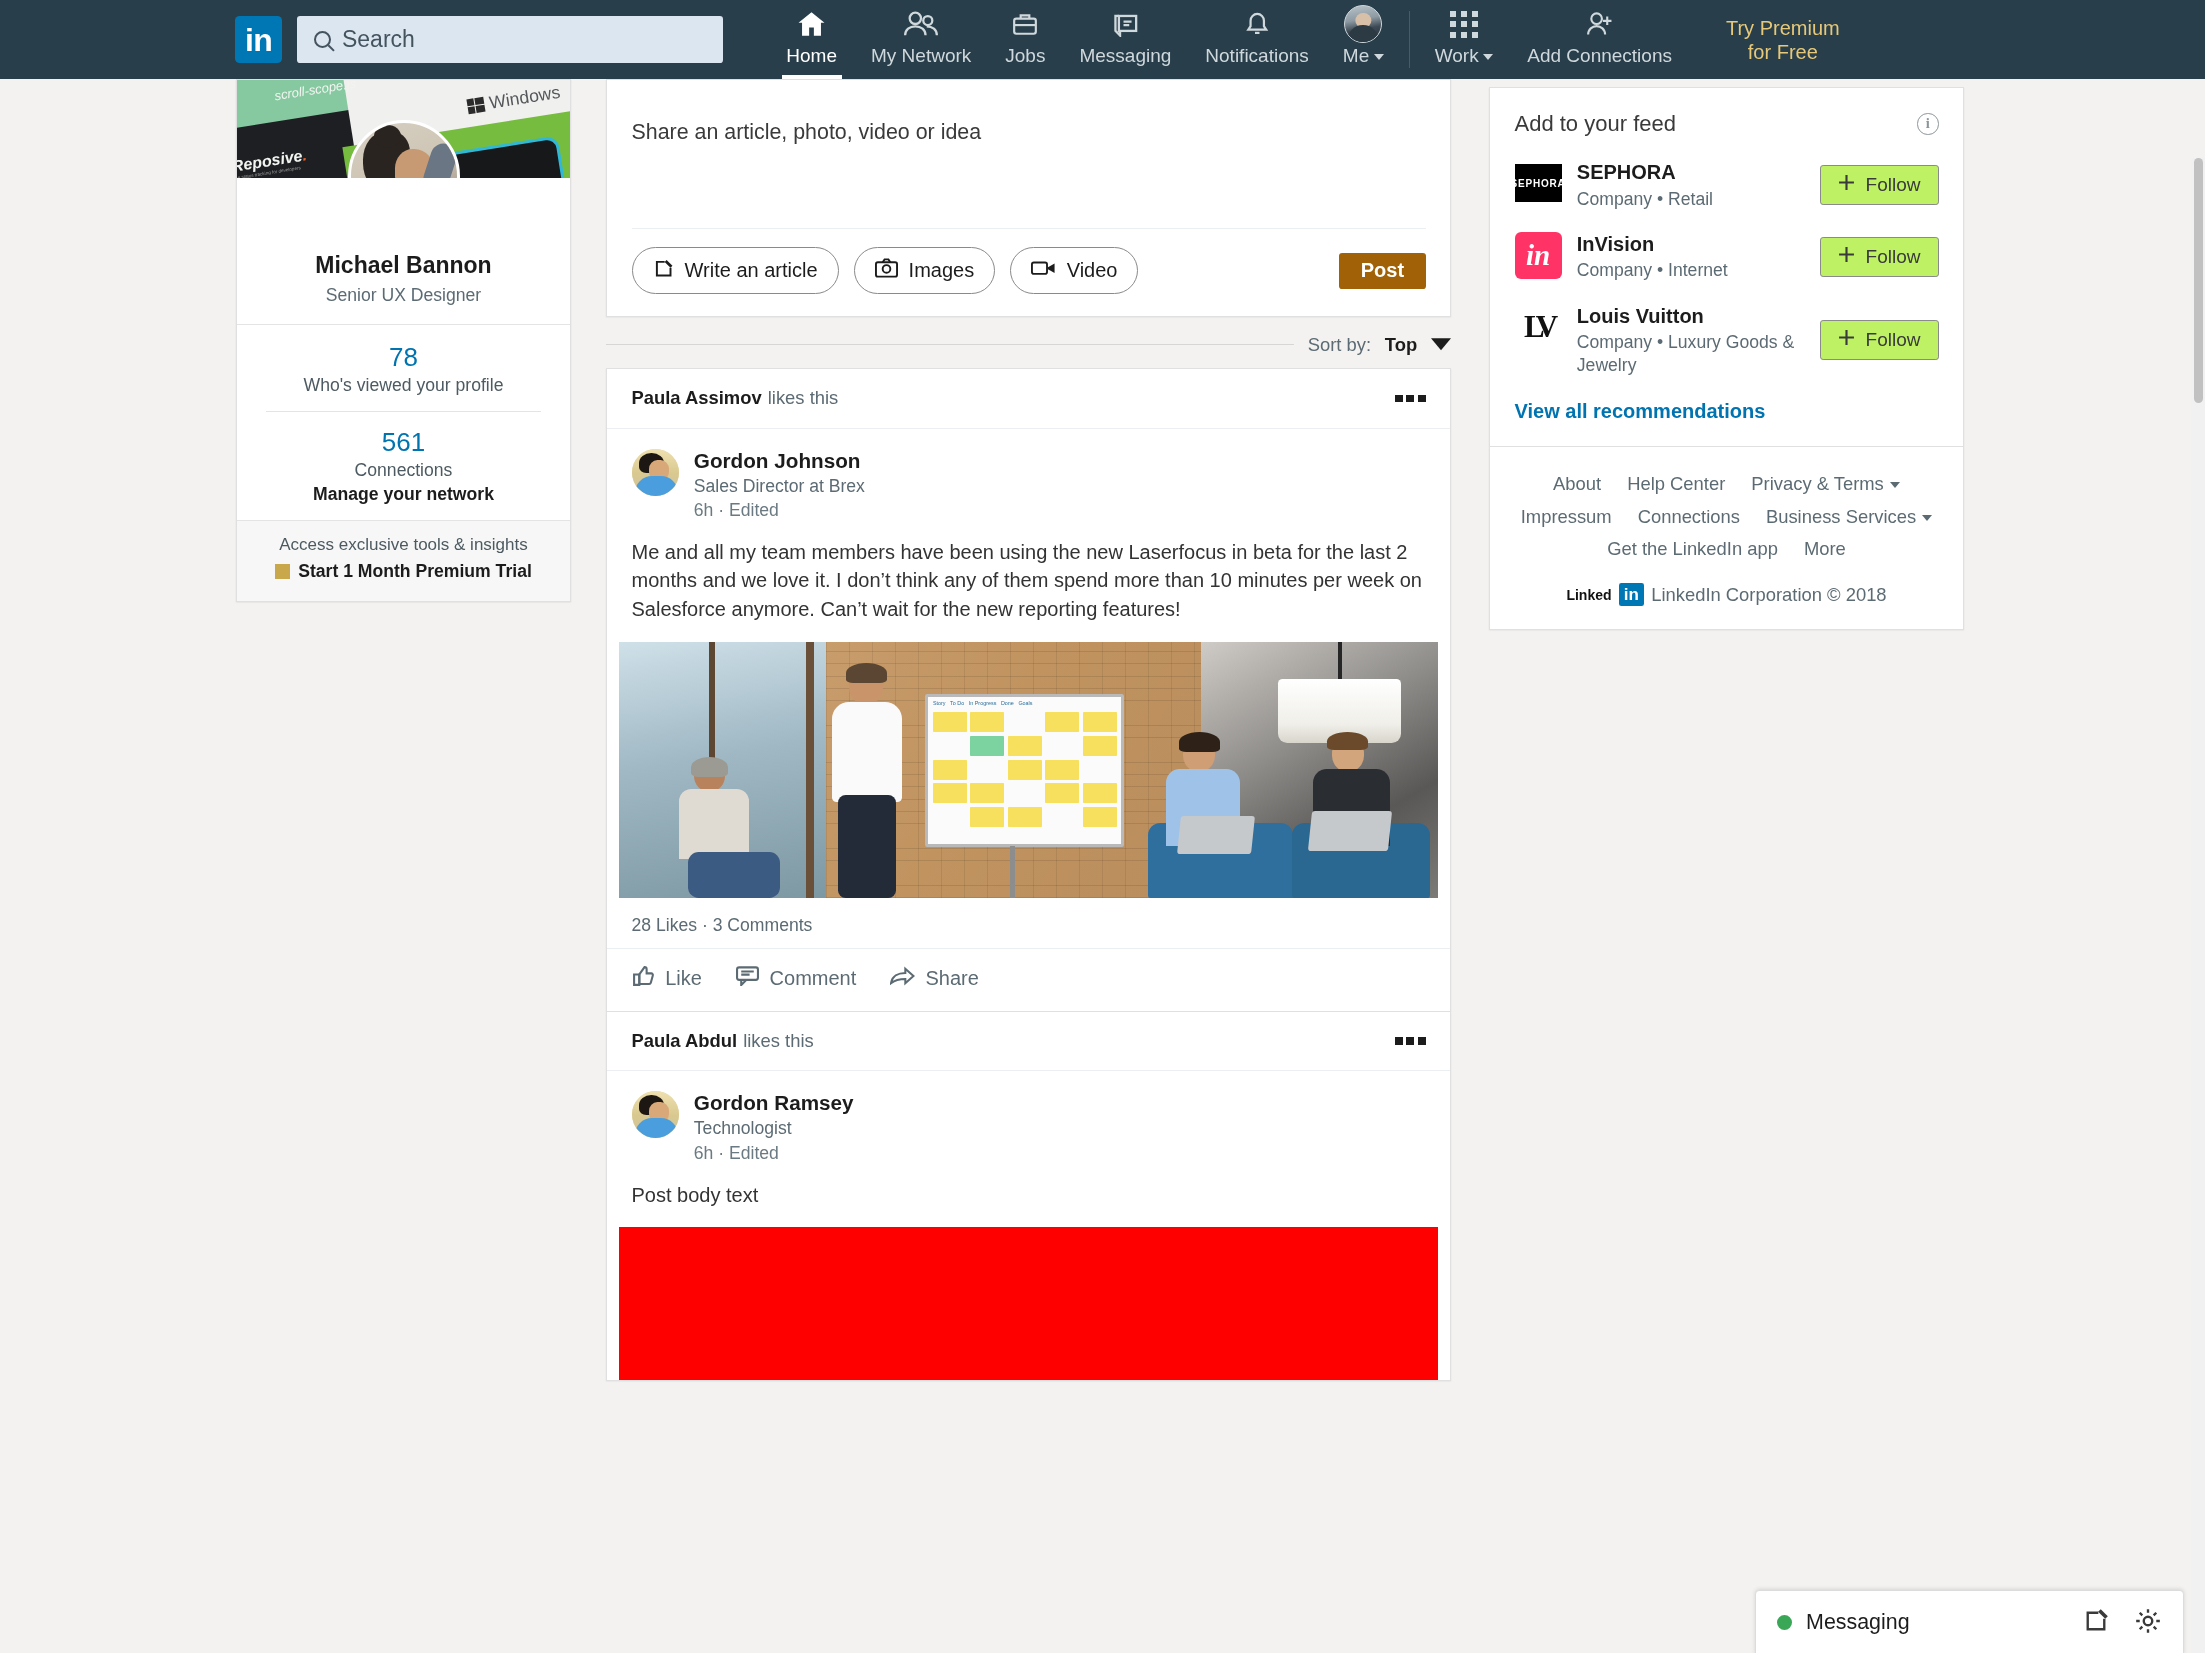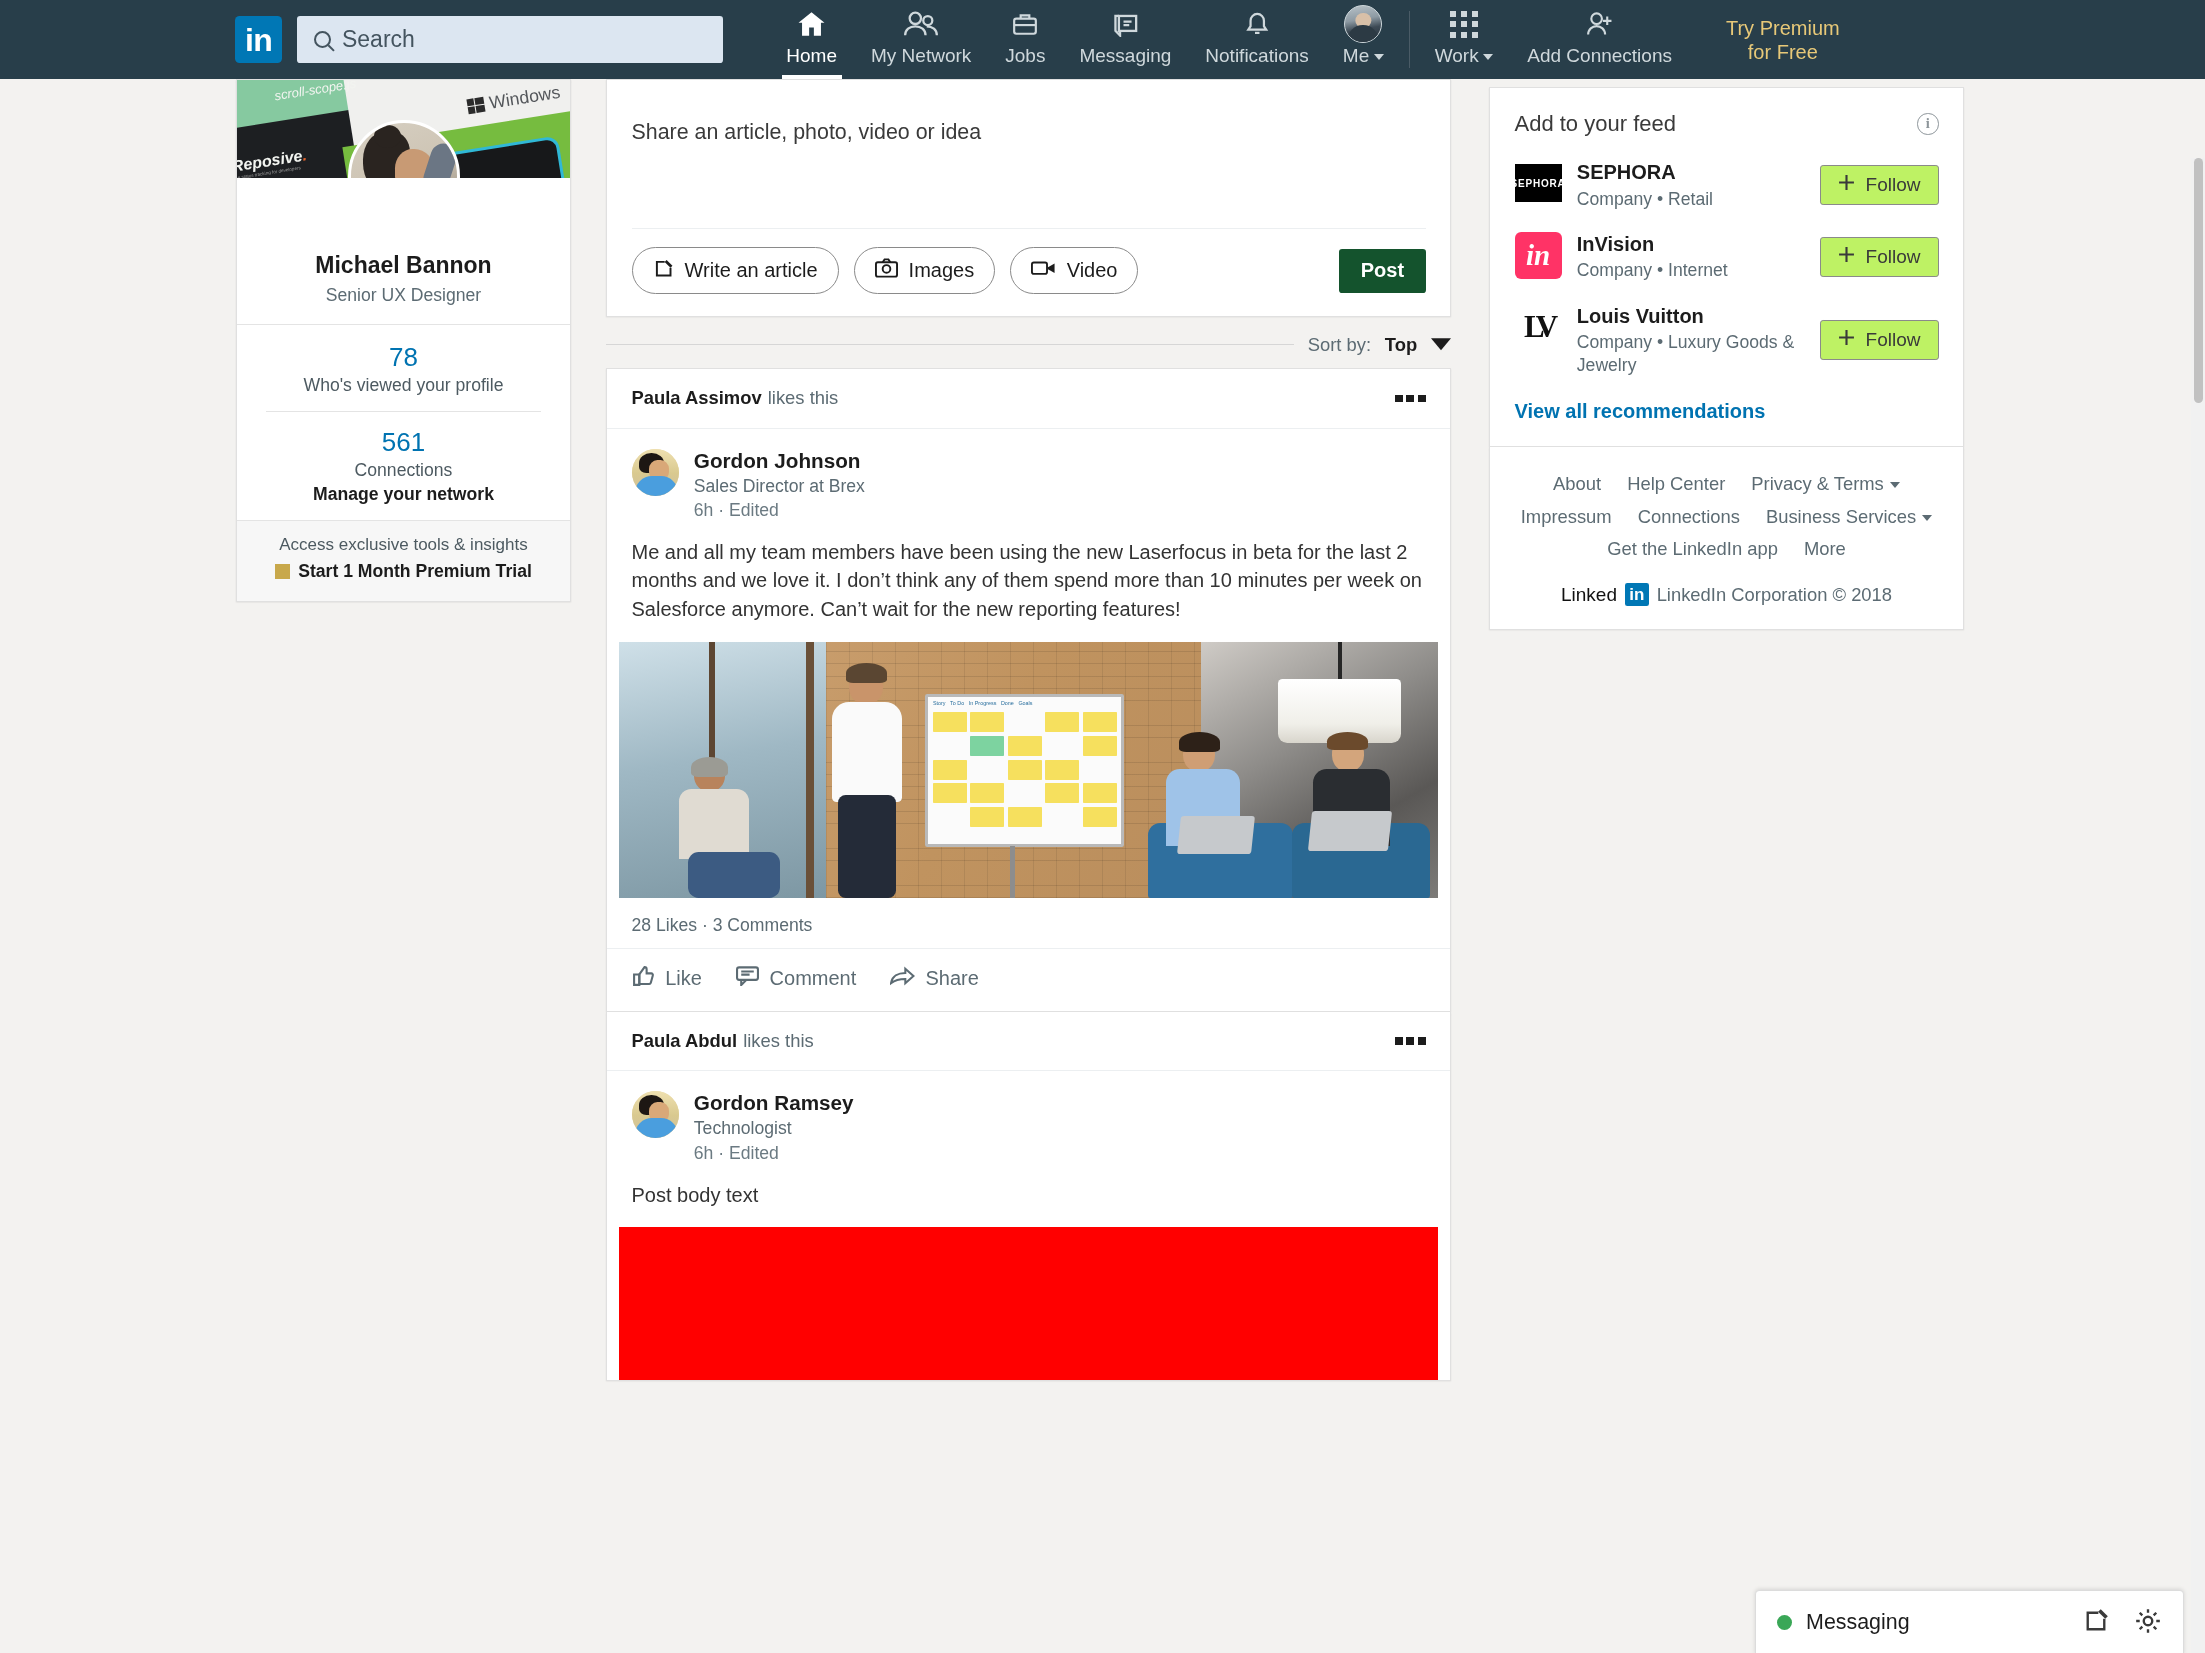--- a/index.html
+++ b/index.html
@@ -181,22 +181,22 @@
   .share-actions {
     border-top:0.8px solid #eceff1; display:flex; align-items:center;
     padding: 18.4px 0 21.4px; gap: 15.3px; margin-top: 48px;
   }
   .sh-btn {
     border:0.8px solid #8a8a8a; border-radius:27.6px; height:47px;
     display:flex; align-items:center; gap:10.7px; padding:0 20px;
     font-size:20px; color:#1c1c1c; background:#fff;
   }
   .post-btn {
-    margin-left:auto; background:#14532d; color:#fff; border:none;
-    border-radius:3.1px; height:44px; padding:0 21.4px;
+    margin-left:auto; background:#a16207; color:#fff; border:none;
+    border-radius:3.1px; height:36px; padding:0 21.4px;
     font-size:20px; font-weight:bold;
   }
 
   .sort-row {
     display:flex; align-items:center; gap:13.8px;
     padding: 17px 0 12.3px; color:#5c6b73; font-size:18.4px;
   }
   .sort-line { flex:1; height:0.8px; background:#d6d6d6; }
   .sort-top { font-weight:bold; color:#1c1c1c; }
 
@@ -322,21 +322,21 @@
     font-size:19px; color:#3a3a3a; flex:none; align-self:center;
   }
   .feed-viewall { padding: 12.3px 24.5px 23px; font-size:20px; font-weight:bold; color:#0073b1; }
 
   .foot-card { background:#fff; border:0.8px solid #e0e0e0; border-top:none; box-shadow:0 0.8px 1.5px rgba(0,0,0,.10); padding: 26px 23px 23px; }
   .foot-links { display:flex; flex-wrap:wrap; justify-content:center; gap: 10.7px 26px; font-size:18.4px; color:#5c6b73; }
   .foot-links span { white-space:nowrap; }
   .chev { display:inline-block; width:0;height:0;border-left:5.4px solid transparent;
     border-right:5.4px solid transparent;border-top:6.9px solid currentColor; margin-left:6.1px; vertical-align:middle;}
   .foot-brand { display:flex; align-items:center; justify-content:center; gap:7.7px; margin-top:23px; font-size:18.4px; color:#5c6b73; }
-  .fb-linked { font-weight:normal; color:#111; font-size:19px; }
+  .fb-linked { font-weight:bold; color:#111; font-size:14px; }
   .fb-in { background:#0077b5; color:#fff; font-weight:bold; font-size:17px; padding:1.5px 4.6px; border-radius:2.3px; }
 
   
   .msg-widget {
     position:absolute; right:21.4px; bottom:0; width:429px; height:64px;
     background:#fff; border:0.8px solid #dcdcdc; border-bottom:none;
     border-radius:4.6px 4.6px 0 0; box-shadow:0 -0.8px 4.6px rgba(0,0,0,.12);
     display:flex; align-items:center; padding: 0 21.4px;
   }
   .msg-dot { width:15.3px; height:15.3px; border-radius:50%; background:#3aa757; flex:none; }

